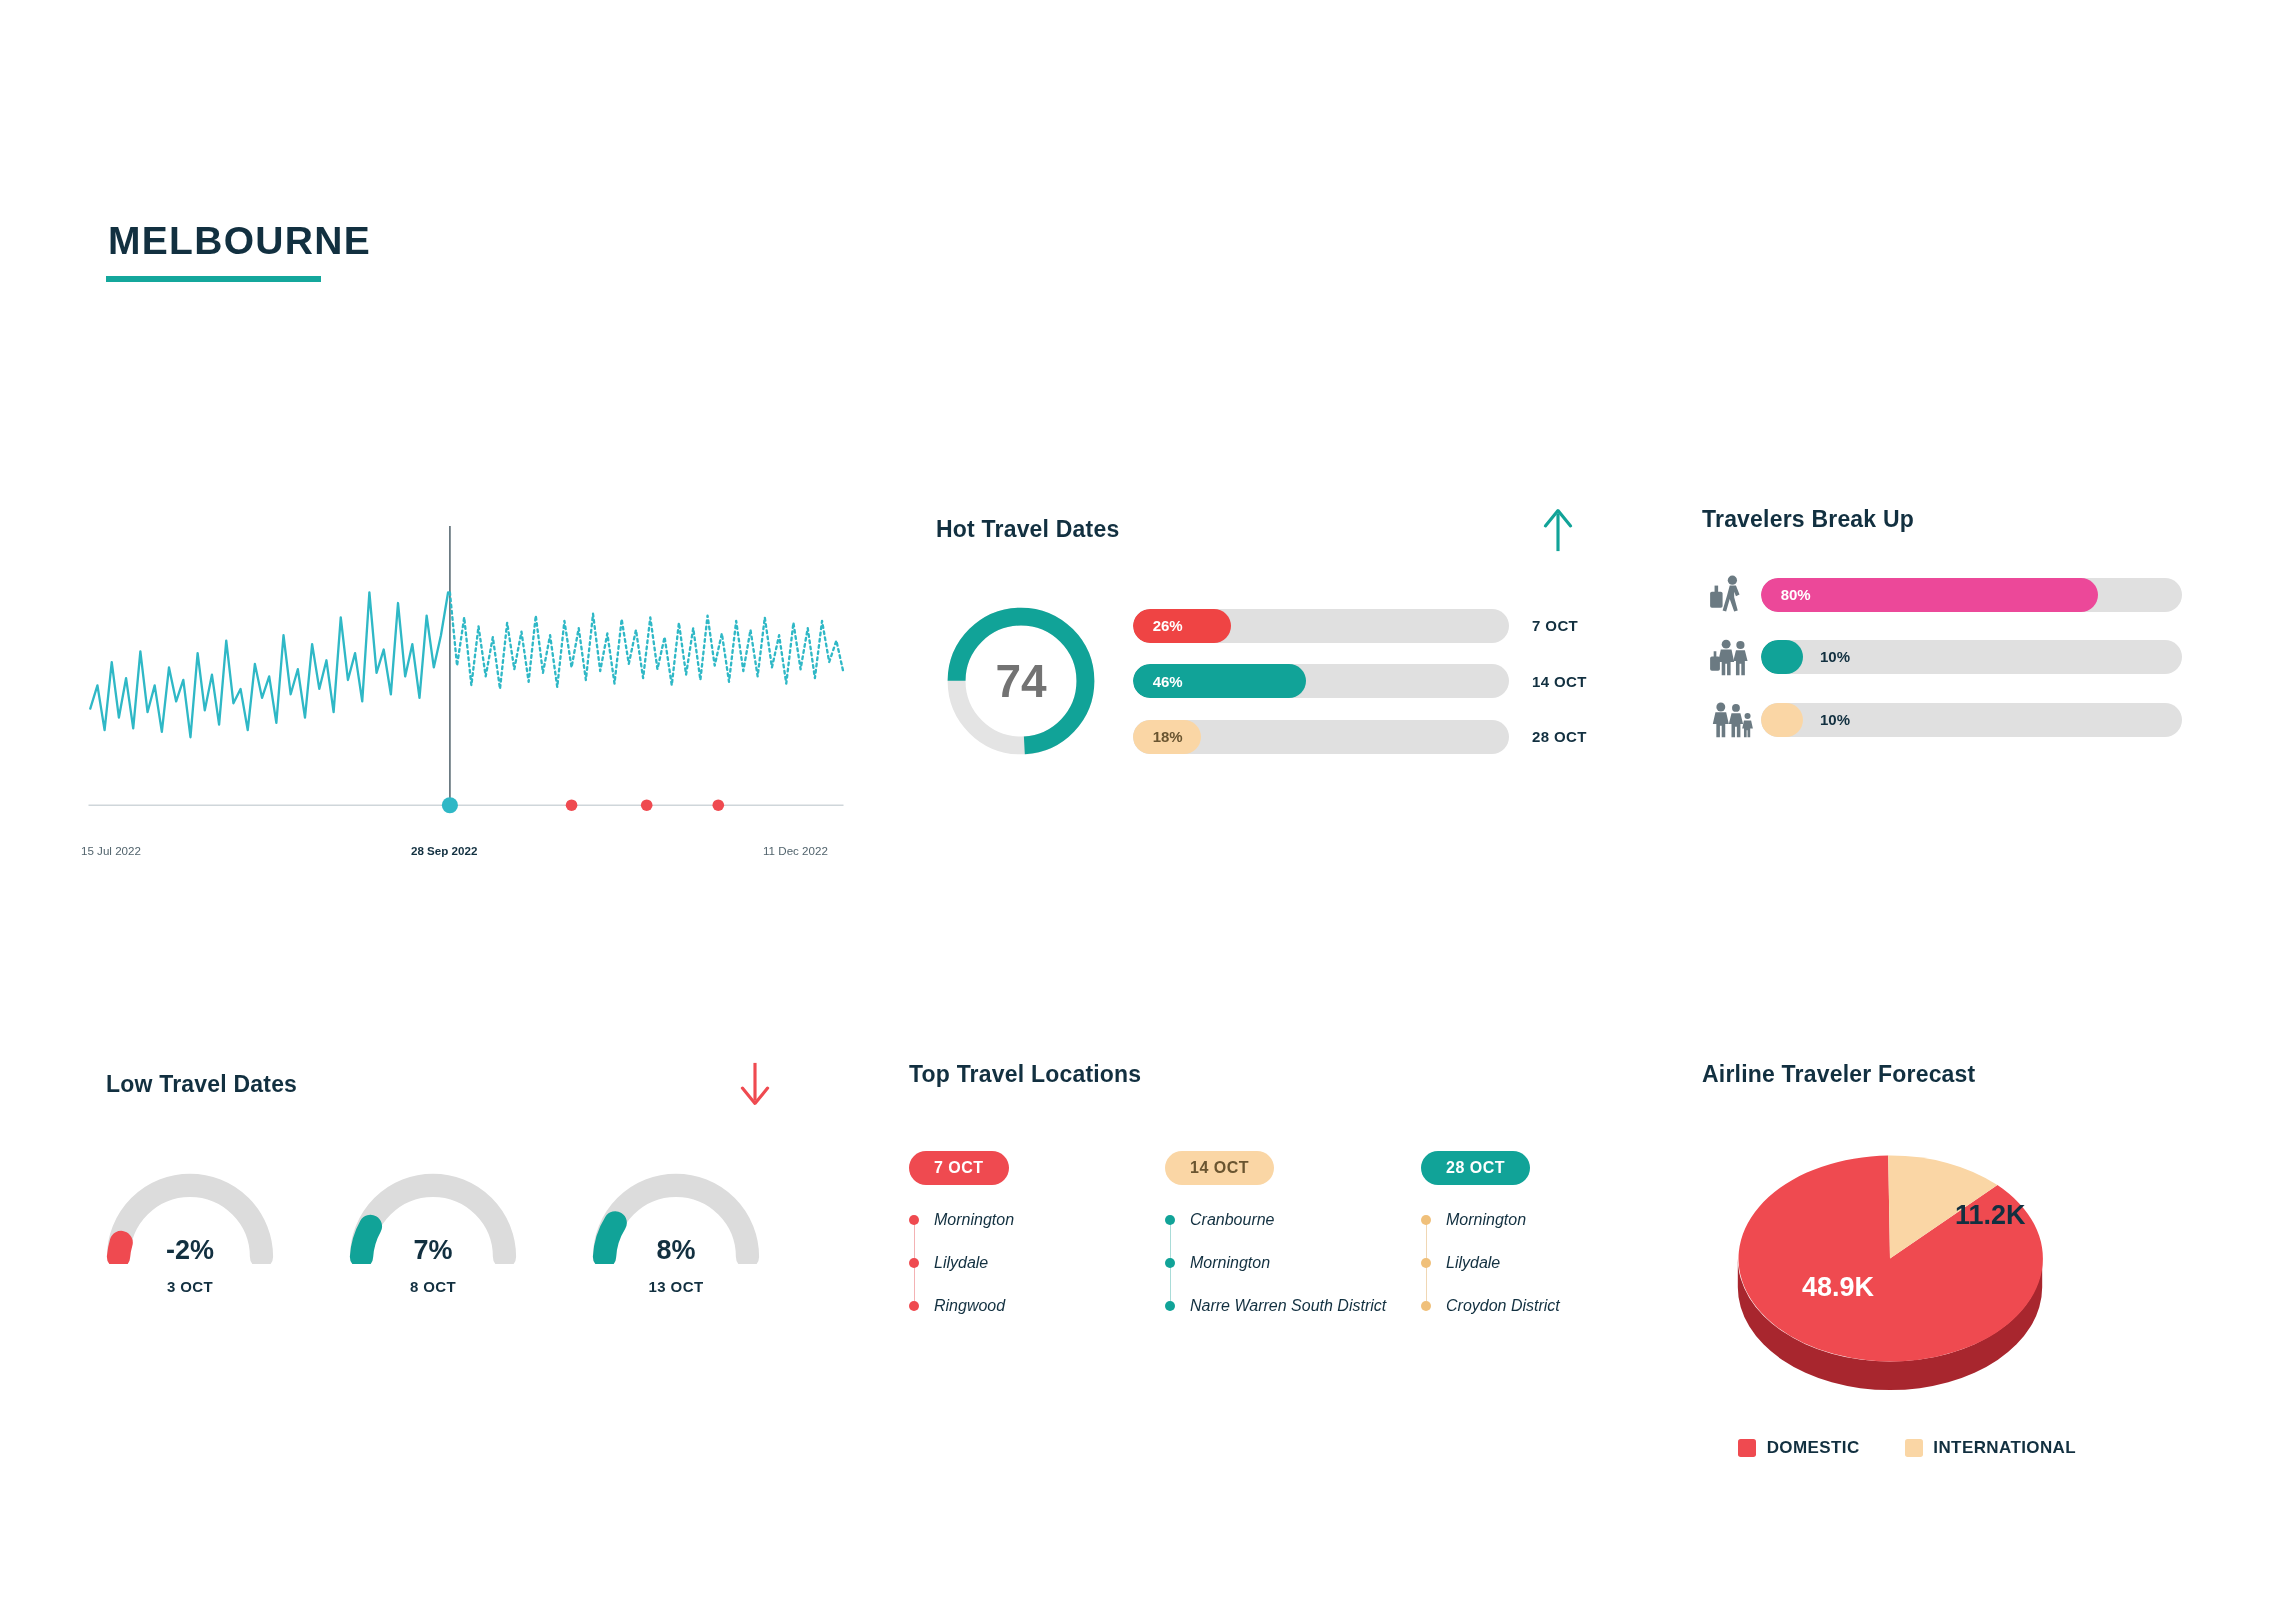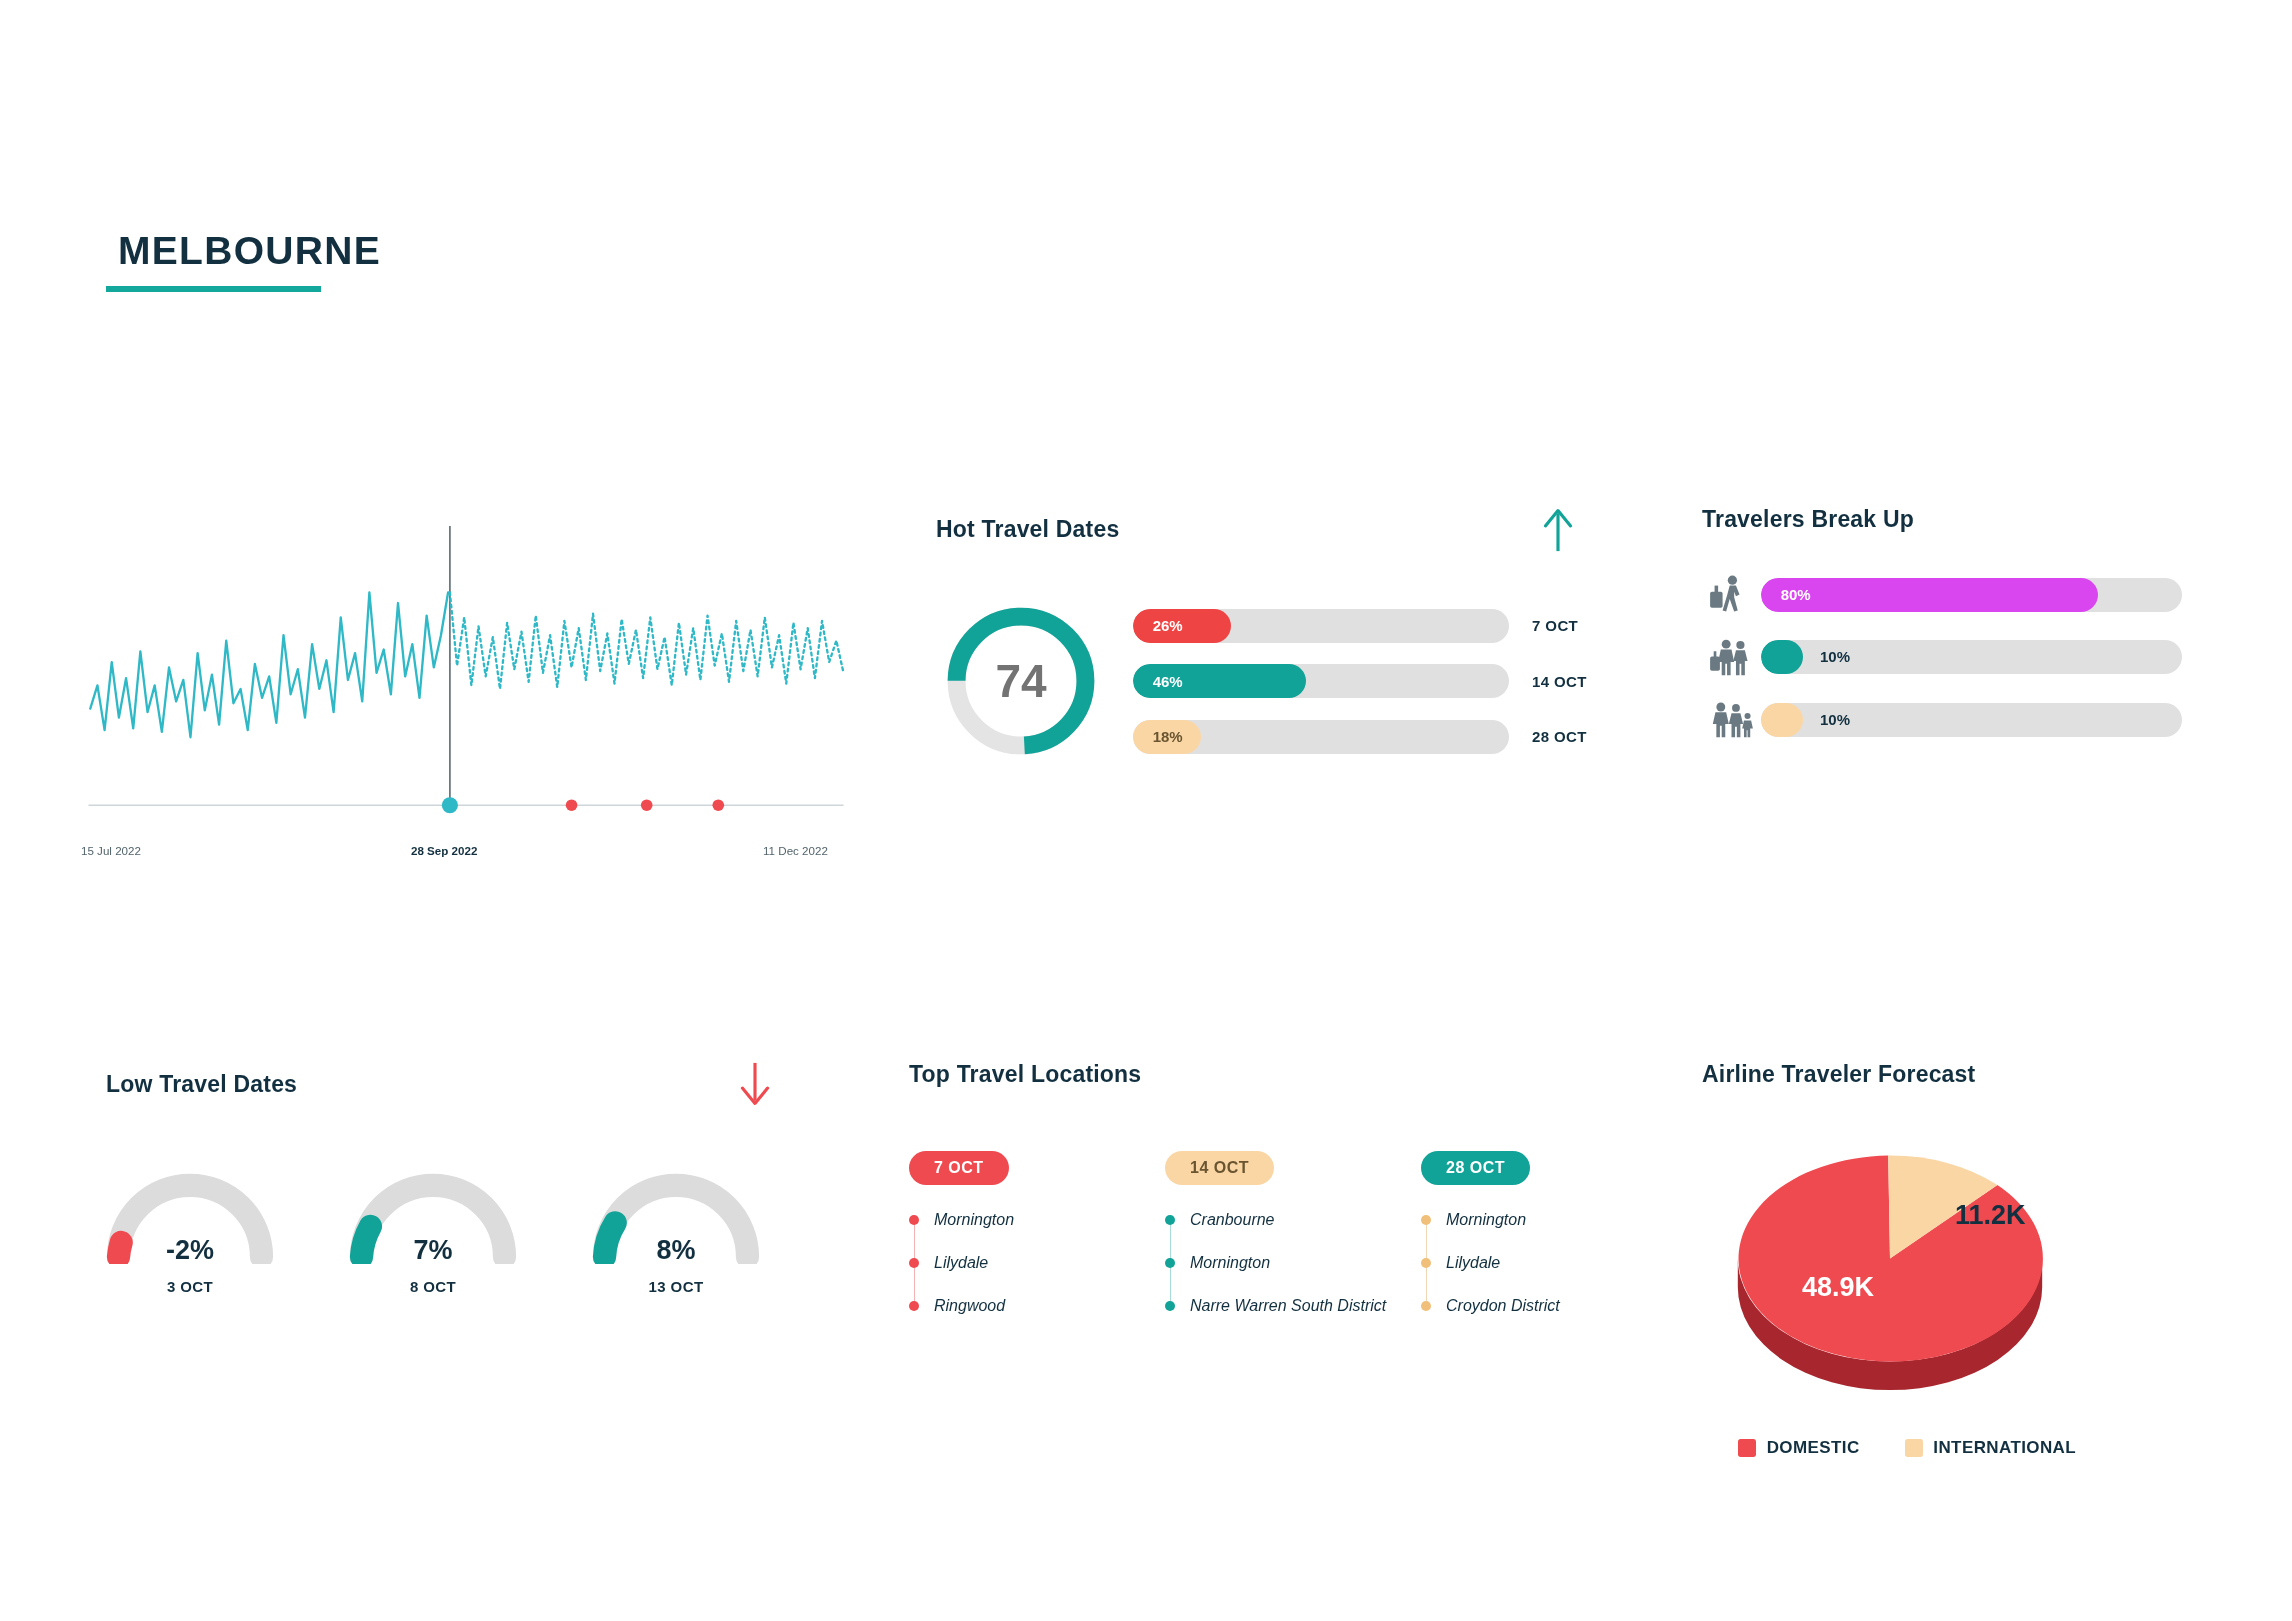--- a/index.html
+++ b/index.html
@@ -20,21 +20,21 @@
   #page-title-wrap {
     position: absolute;
     left: 106px;
     top: 219px;
   }
   #page-title {
     font-size: 39px;
     font-weight: bold;
     letter-spacing: 1.3px;
     color: #123040;
-    margin: 12px;
+    margin: 2px;
     line-height: 1;
   }
   #title-underline {
     margin-top: 16px;
     width: 215px;
     height: 6.3px;
     background: #14a79c;
   }
 
   
@@ -398,21 +398,21 @@
     <div class="tb-row">
       <div class="tb-icon">
         <svg width="47" height="41" viewBox="0 0 52 46">
           <circle cx="27" cy="7" r="5.2" fill="#6b7a82"></circle>
           <path d="M24 13 l7 0 l4 10 l-4 2 l-2 -5 l0 6 l4 15 l-4 1 l-5 -14 l-4 14 l-4 -1 l5 -17 z" fill="#6b7a82"></path>
           <rect x="2" y="20" width="14" height="18" rx="2" fill="#6b7a82"></rect>
           <rect x="7" y="13" width="4" height="8" fill="#6b7a82"></rect>
         </svg>
       </div>
       <div class="tb-track">
-        <div class="bar-fill" style="width:80%;background:#d946ef;">
+        <div class="bar-fill" style="width:80%;background:#ec4899;">
           <span>80%</span>
         </div>
       </div>
     </div>
 
     <div class="tb-row">
       <div class="tb-icon">
         <svg width="47" height="41" viewBox="0 0 52 46">
           <circle cx="20" cy="8" r="5" fill="#6b7a82"></circle>
           <path d="M14 14 h12 l3 14 h-4 l0 15 h-4 l0 -13 h-2 l0 13 h-4 l0 -15 h-4 z" fill="#6b7a82"></path>

